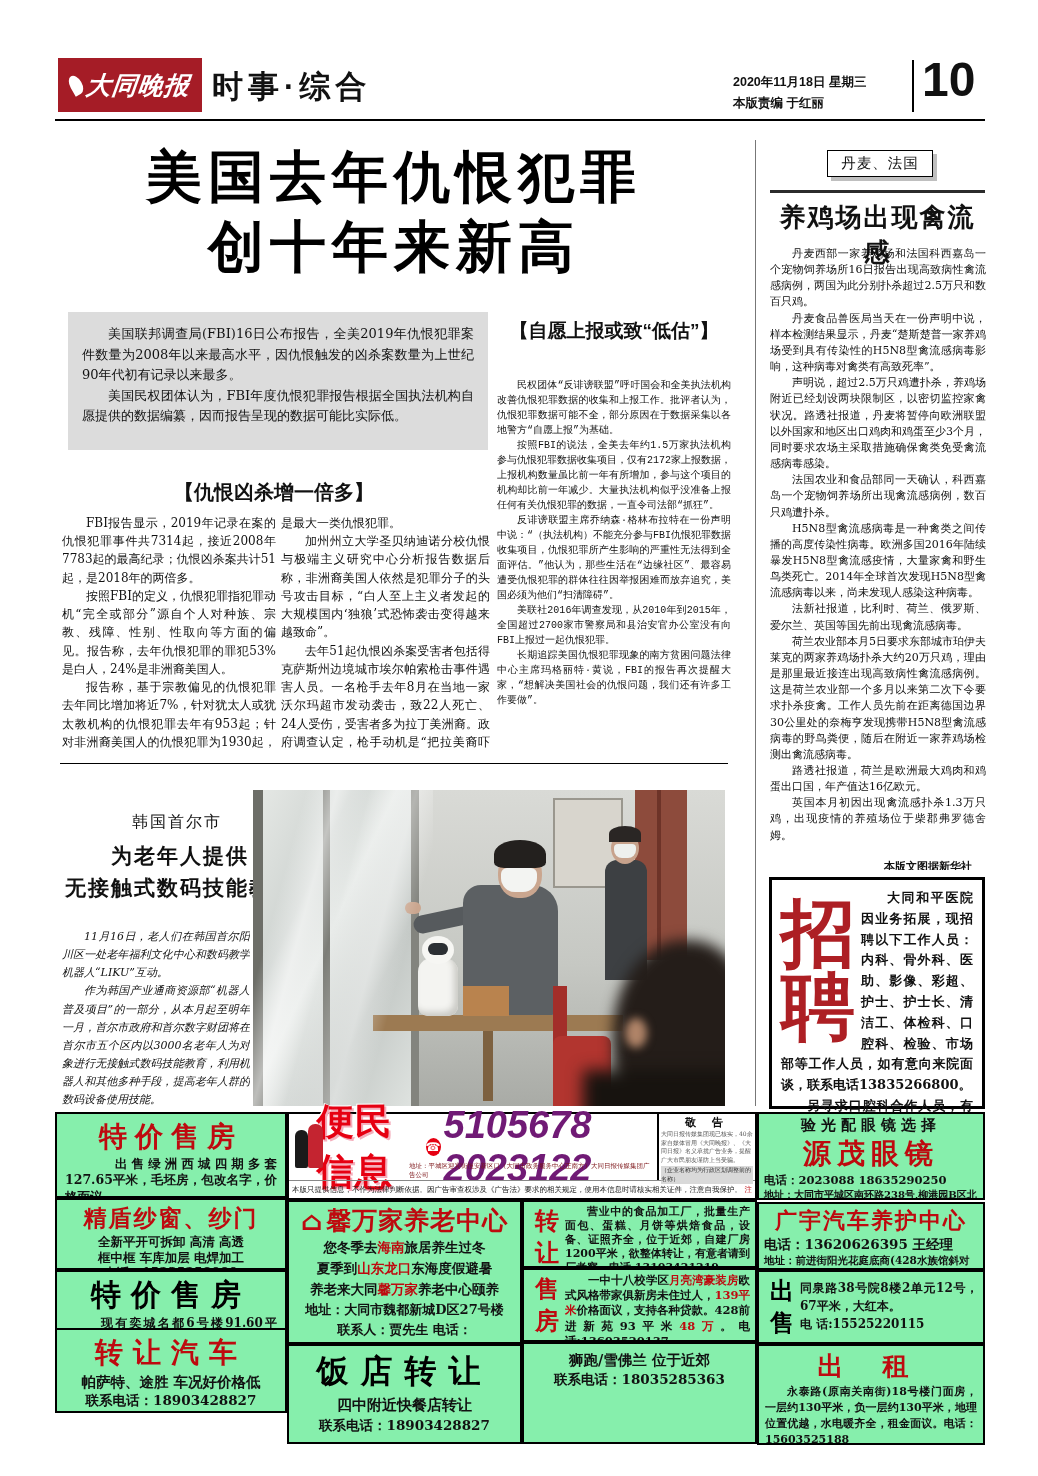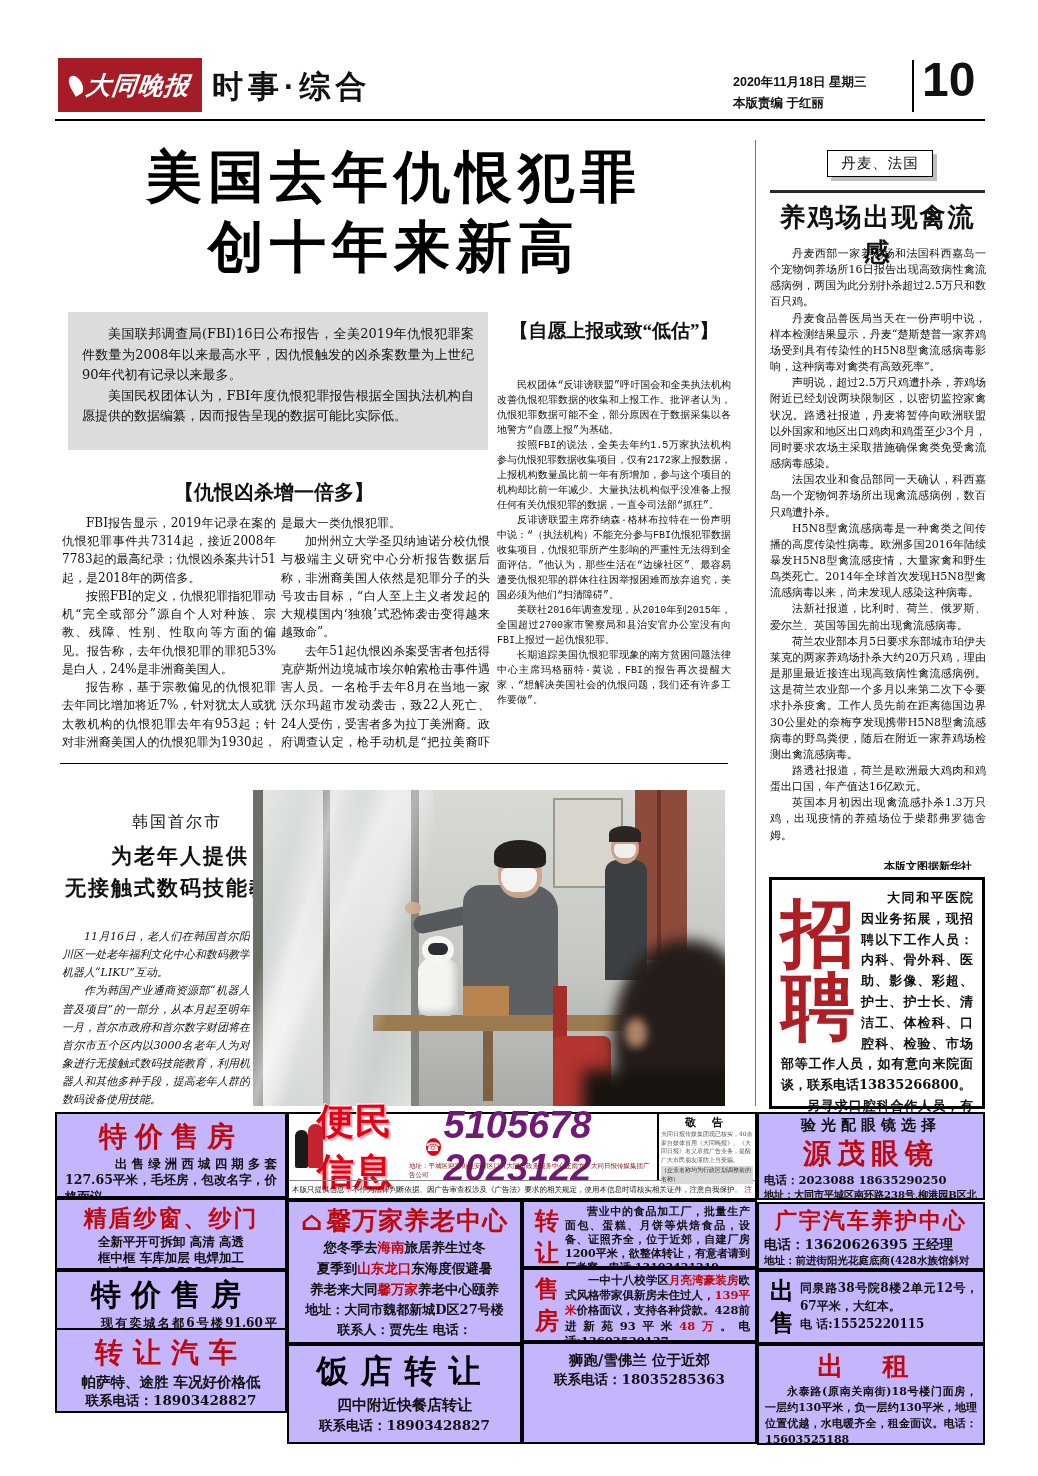--- a/index.html
+++ b/index.html
@@ -26,21 +26,21 @@
   #header-rule { left:55px; top:119px; width:930px; height:2px; background:#000; }
 
   
   #headline { left:58px; top:142px; width:672px; text-align:center; font-weight:900;
               font-size:56px; line-height:1.25; letter-spacing:6px; color:#000; }
   #lead-box { left:68px; top:312px; width:420px; height:138px; background:#DCDCDC;
               padding:12px 14px; font-size:13px; line-height:1.58; }
   #sec1-head { left:60px; top:479px; width:428px; text-align:center; font-size:20px; font-weight:bold; }
   #col1 { left:62px; top:514px; width:214px; height:234px; font-size:12px; line-height:1.52; }
   #col2 { left:281px; top:514px; width:209px; height:234px; font-size:12px; line-height:1.52; }
-  #sec2-head { left:497px; top:318px; width:234px; text-align:center; font-size:19px; font-weight:bold;font-family:Liberation Serif, serif; }
+  #sec2-head { left:497px; top:318px; width:234px; text-align:center; font-size:19px; font-weight:bold; }
   #col3 { left:497px; top:378px; width:234px; height:392px; font-size:10px; line-height:1.5;font-family:Liberation Mono, monospace; }
   #article-sep { left:60px; top:763px; width:668px; height:1px; background:#000; }
 
   
   #korea-kicker { left:62px; top:812px; width:230px; text-align:center; font-size:16px; letter-spacing:2px; }
   #korea-title { left:40px; top:840px; width:280px; text-align:center; font-size:21px;
                  font-weight:900; line-height:1.5; letter-spacing:2px; }
   #korea-caption { left:62px; top:928px; width:188px; height:180px; font-size:11px; line-height:1.65;
                    font-style:italic; }
 
@@ -94,21 +94,21 @@
 
   
   #recruit { left:769px; top:877px; width:216px; height:232px; border:3px solid #000;
              padding:8px 9px 4px 9px; background:#fff; }
   #recruit-big { float:left; width:80px; padding-top:10px; }
   #recruit-big div { font-size:74px; font-weight:900; color:#AD1F24; line-height:0.98;
                      font-family:"Liberation Sans",sans-serif; }
   #recruit p { font-size:13px; font-weight:600; line-height:1.6; text-align:justify; }
 
   
-  .adbox { position:absolute; border:2px solid #000; background:#c4b5fd; overflow:hidden; }
+  .adbox { position:absolute; border:2px solid #000; background:#86efac; overflow:hidden; }
   .ad-title-red { color:#BE0A0F; font-weight:900; text-align:center;
                   font-family:"Liberation Sans",sans-serif; }
   .ad-title-blk { color:#000; font-weight:900; text-align:center;
                   font-family:"Liberation Sans",sans-serif; }
   .ad-body { font-weight:bold; text-align:center; }
   .red { color:#BE0A0F; }
 
   #ad-tejia1 { left:55px; top:1112px; width:232px; height:86px; padding:4px 8px; }
   #ad-tejia1 .ad-title-red { font-size:28px; letter-spacing:8px; }
   #ad-tejia1 .ad-body { font-size:12.5px; line-height:1.3; text-align:justify; text-indent:4em; }

